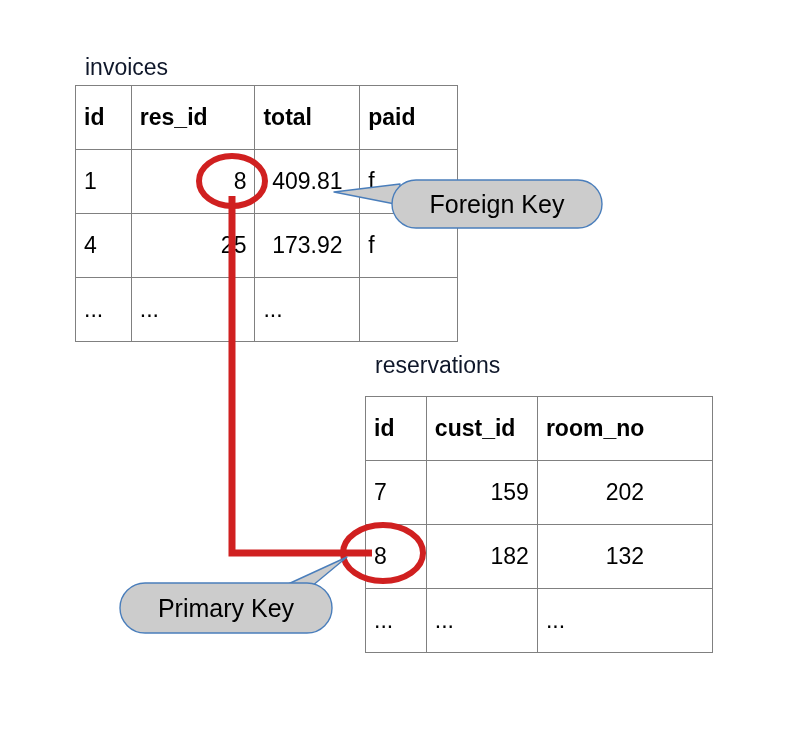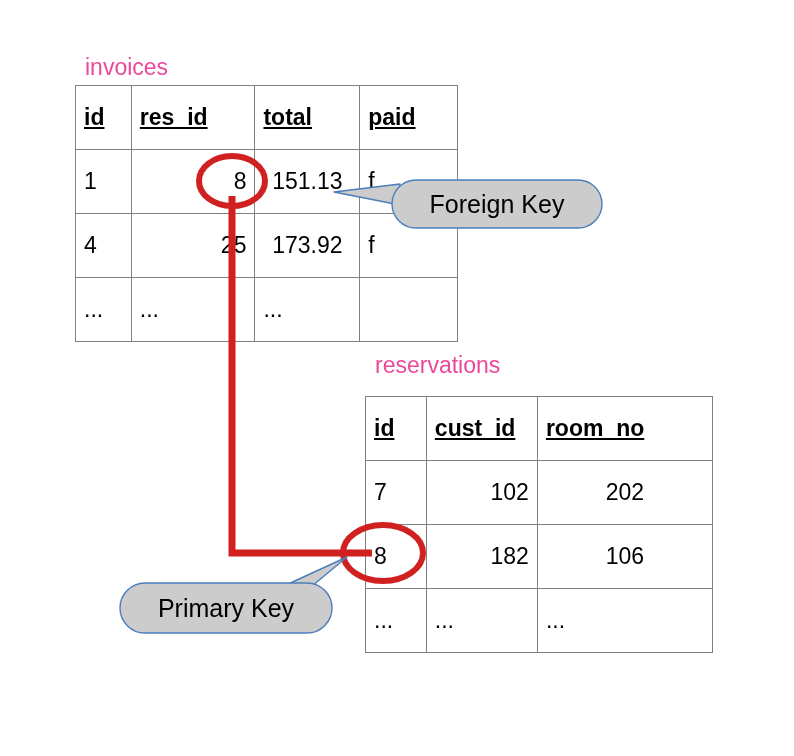--- a/index.html
+++ b/index.html
@@ -19,42 +19,41 @@
     overflow: hidden;
   }
 
   
   .table-block {
     position: absolute;
   }
   .table-title {
     position: absolute;
     font-size: 23px;
-    color: #ec4899;
+    color: #0f172a;
     white-space: nowrap;
     line-height: 1;
   }
   table.db {
     border-collapse: collapse;
     position: absolute;
     background: transparent;
   }
   table.db td, table.db th {
     border: 1px solid #808080;
     padding: 0 8px;
     font-size: 23px;
     color: #000000;
     font-weight: normal;
     background: transparent;
     box-sizing: border-box;
   }
   table.db th {
     font-weight: bold;
     text-align: left;
-    text-decoration: underline;
   }
   .al-left   { text-align: left; }
   .al-right  { text-align: right; }
   .al-center { text-align: center; }
 
   
   #invoices-title { left: 85px; top: 56px; }
   #invoices-table { left: 75px; top: 85px; width: 383px; }
   #invoices-table td, #invoices-table th { height: 64px; }
   #invoices-table .c-id      { width: 56px; }
@@ -99,21 +98,21 @@
           <th class="c-id">id</th>
           <th class="c-resid">res_id</th>
           <th class="c-total">total</th>
           <th class="c-paid">paid</th>
         </tr>
       </thead>
       <tbody>
         <tr>
           <td class="al-left">1</td>
           <td class="al-right">8</td>
-          <td class="al-center">151.13</td>
+          <td class="al-center">409.81</td>
           <td class="al-left">f</td>
         </tr>
         <tr>
           <td class="al-left">4</td>
           <td class="al-right">25</td>
           <td class="al-center">173.92</td>
           <td class="al-left">f</td>
         </tr>
         <tr>
           <td class="al-left">...</td>
@@ -132,27 +131,27 @@
       <thead>
         <tr>
           <th class="c-id">id</th>
           <th class="c-custid">cust_id</th>
           <th class="c-roomno">room_no</th>
         </tr>
       </thead>
       <tbody>
         <tr>
           <td class="al-left">7</td>
-          <td class="al-right">102</td>
+          <td class="al-right">159</td>
           <td class="al-center">202</td>
         </tr>
         <tr>
           <td class="al-left">8</td>
           <td class="al-right">182</td>
-          <td class="al-center">106</td>
+          <td class="al-center">132</td>
         </tr>
         <tr>
           <td class="al-left">...</td>
           <td class="al-left">...</td>
           <td class="al-left">...</td>
         </tr>
       </tbody>
     </table>
   </div>
 

